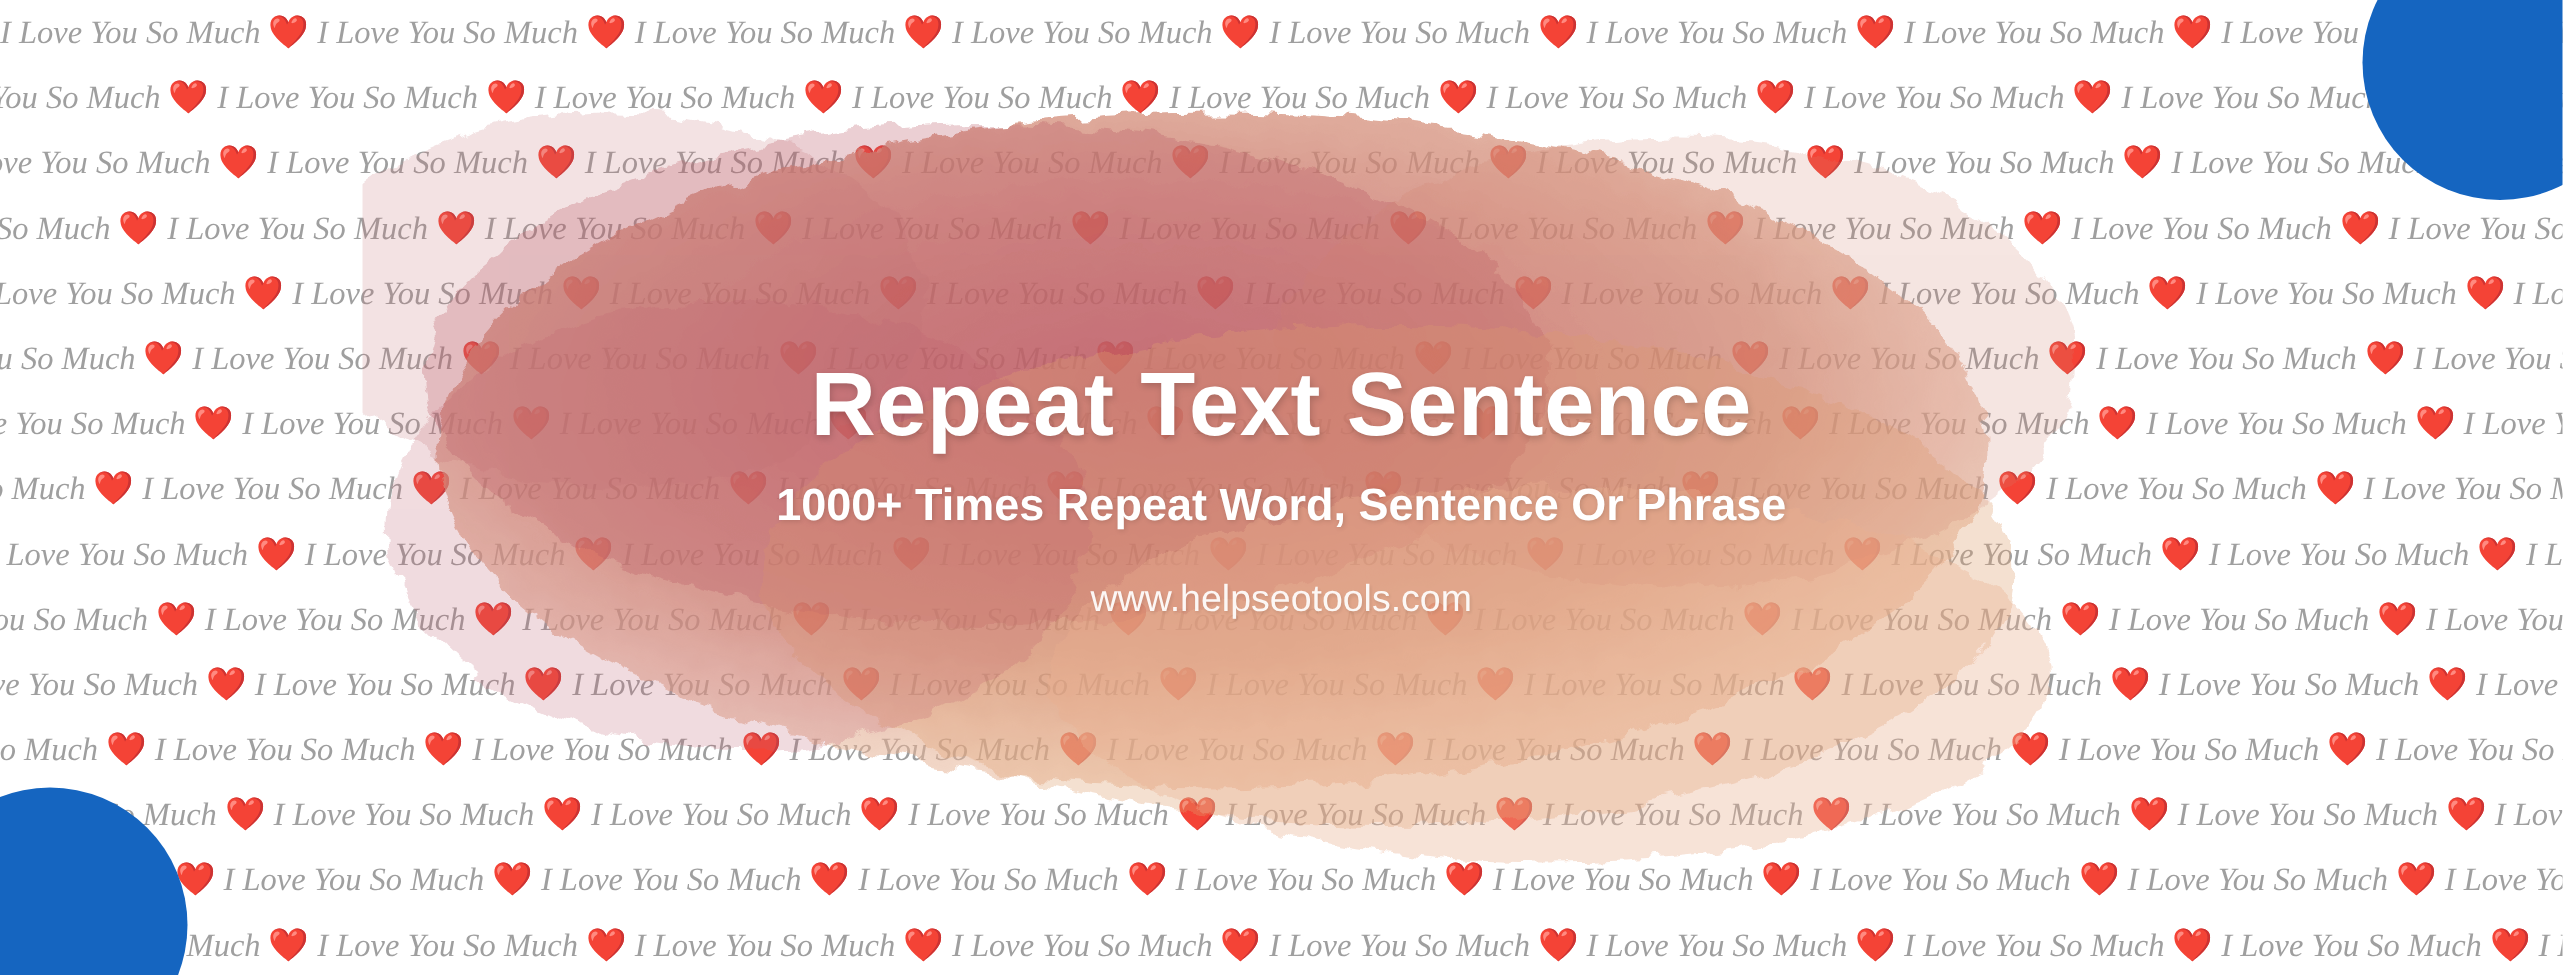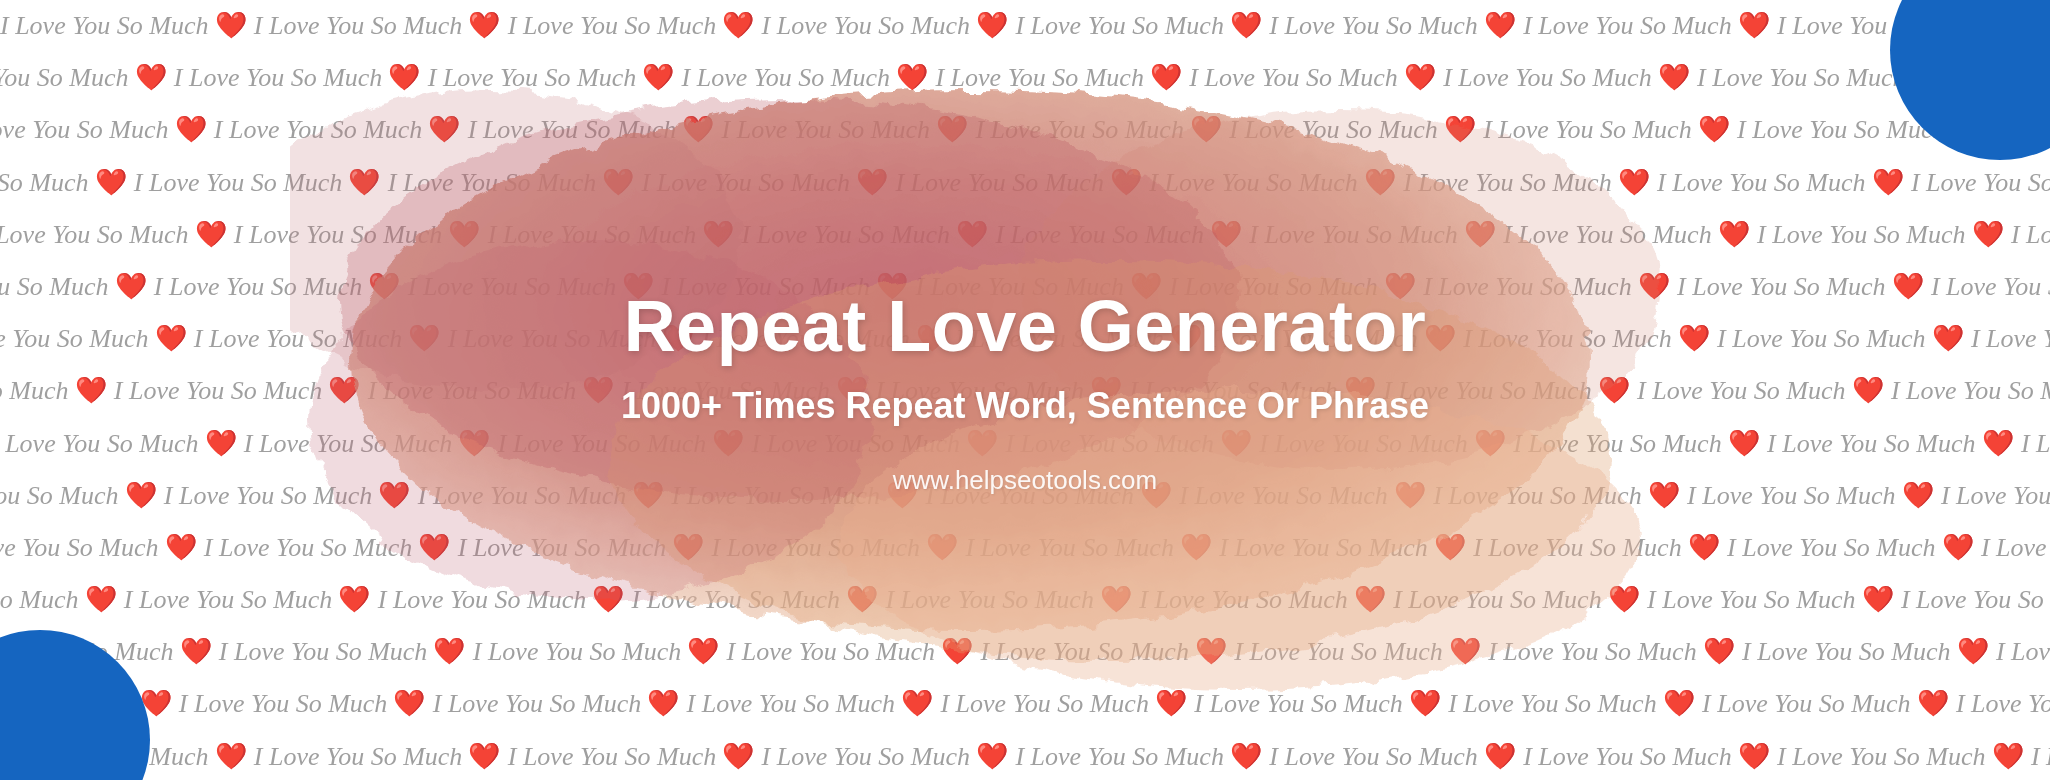--- a/index.html
+++ b/index.html
@@ -98,21 +98,21 @@
     .sub-title {
       font-size: 36px;
       font-weight: 700;
       color: #fff;
       font-family: Arial, sans-serif;
       text-shadow: 1px 1px 4px rgba(0,0,0,0.15);
       margin-bottom: 38px;
     }
 
     .website-url {
-      font-size: 26px;
+      font-size: 30px;
       color: #fff;
       font-family: Arial, sans-serif;
       font-weight: 400;
       opacity: 0.92;
       text-shadow: 1px 1px 3px rgba(0,0,0,0.12);
     }
   </style>
 </head>
 <body>
 
@@ -157,16 +157,16 @@
 
   <ellipse cx="950" cy="500" rx="400" ry="150" fill="#ebb090" opacity="0.35" filter="url(#blur1)"></ellipse>
   <ellipse cx="200" cy="200" rx="250" ry="150" fill="#c07075" opacity="0.20" filter="url(#blur1)"></ellipse>
 </svg>
 
 <div class="blue-circle"></div>
 
 <div class="blue-circle-bl"></div>
 
 <div class="center-content">
-  <h1 class="main-title">Repeat Love Generator</h1>
+  <h1 class="main-title">Repeat Text Sentence</h1>
   <h2 class="sub-title">1000+ Times Repeat Word, Sentence Or Phrase</h2>
   <p class="website-url">www.helpseotools.com</p>
 </div>
 
 </body></html>

